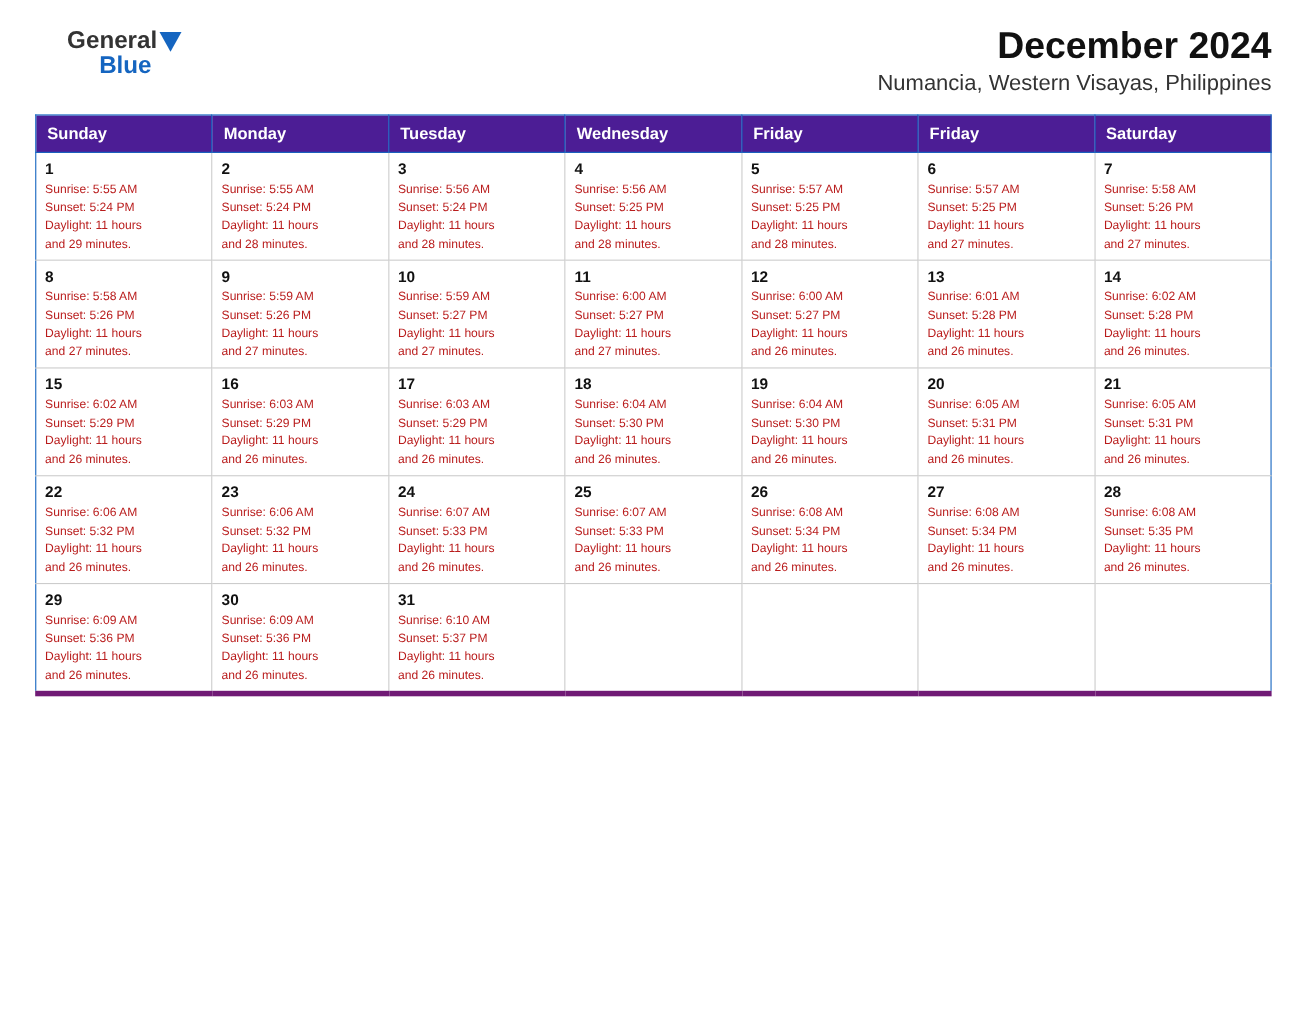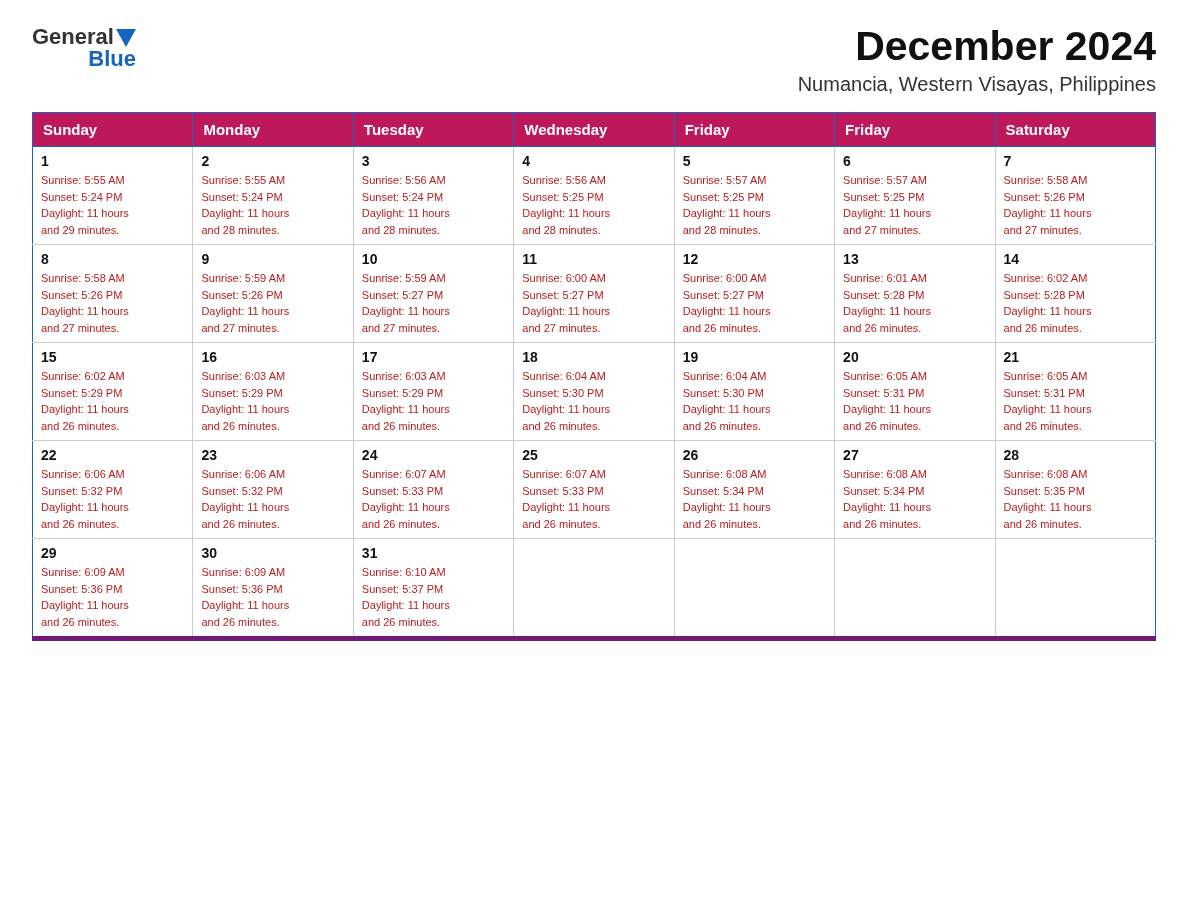--- a/index.html
+++ b/index.html
@@ -29,38 +29,38 @@
       border-right: 10px solid transparent;
       border-top: 18px solid #1565c0;
       margin-left: 2px;
       margin-bottom: -2px;
       vertical-align: middle;
     }
     .title-block {
       text-align: right;
     }
     .main-title {
-      font-size: 41px;
+      font-size: 34px;
       font-weight: bold;
       color: #111;
       line-height: 1.1;
     }
     .subtitle {
       font-size: 20px;
       color: #333;
       margin-top: 4px;
       text-align: right;
     }
     .calendar {
       width: 100%;
       border-collapse: collapse;
       border: 1px solid #1565c0;
     }
     .calendar th {
-      background-color: #be185d;
+      background-color: #4c1d95;
       color: #fff;
       font-size: 15px;
       font-weight: bold;
       padding: 8px 10px;
       text-align: left;
       border: 1px solid #1565c0;
     }
     .calendar td {
       vertical-align: top;
       border: 1px solid #ccc;
@@ -90,21 +90,22 @@
     }
     .calendar tbody tr td:last-child {
       border-right: 1px solid #1565c0;
     }
     .empty-cell {
       background: #fff;
     }
     .logo-wrapper {
       display: flex;
       flex-direction: column;
-      align-items: flex-end;
+      align-items: center;
+      margin-left: 29px;
     }
     .logo-line1 {
       display: flex;
       align-items: center;
     }
     .logo-line2 {
       color: #1565c0;
       font-weight: bold;
       font-size: 22px;
       margin-left: 2px;

